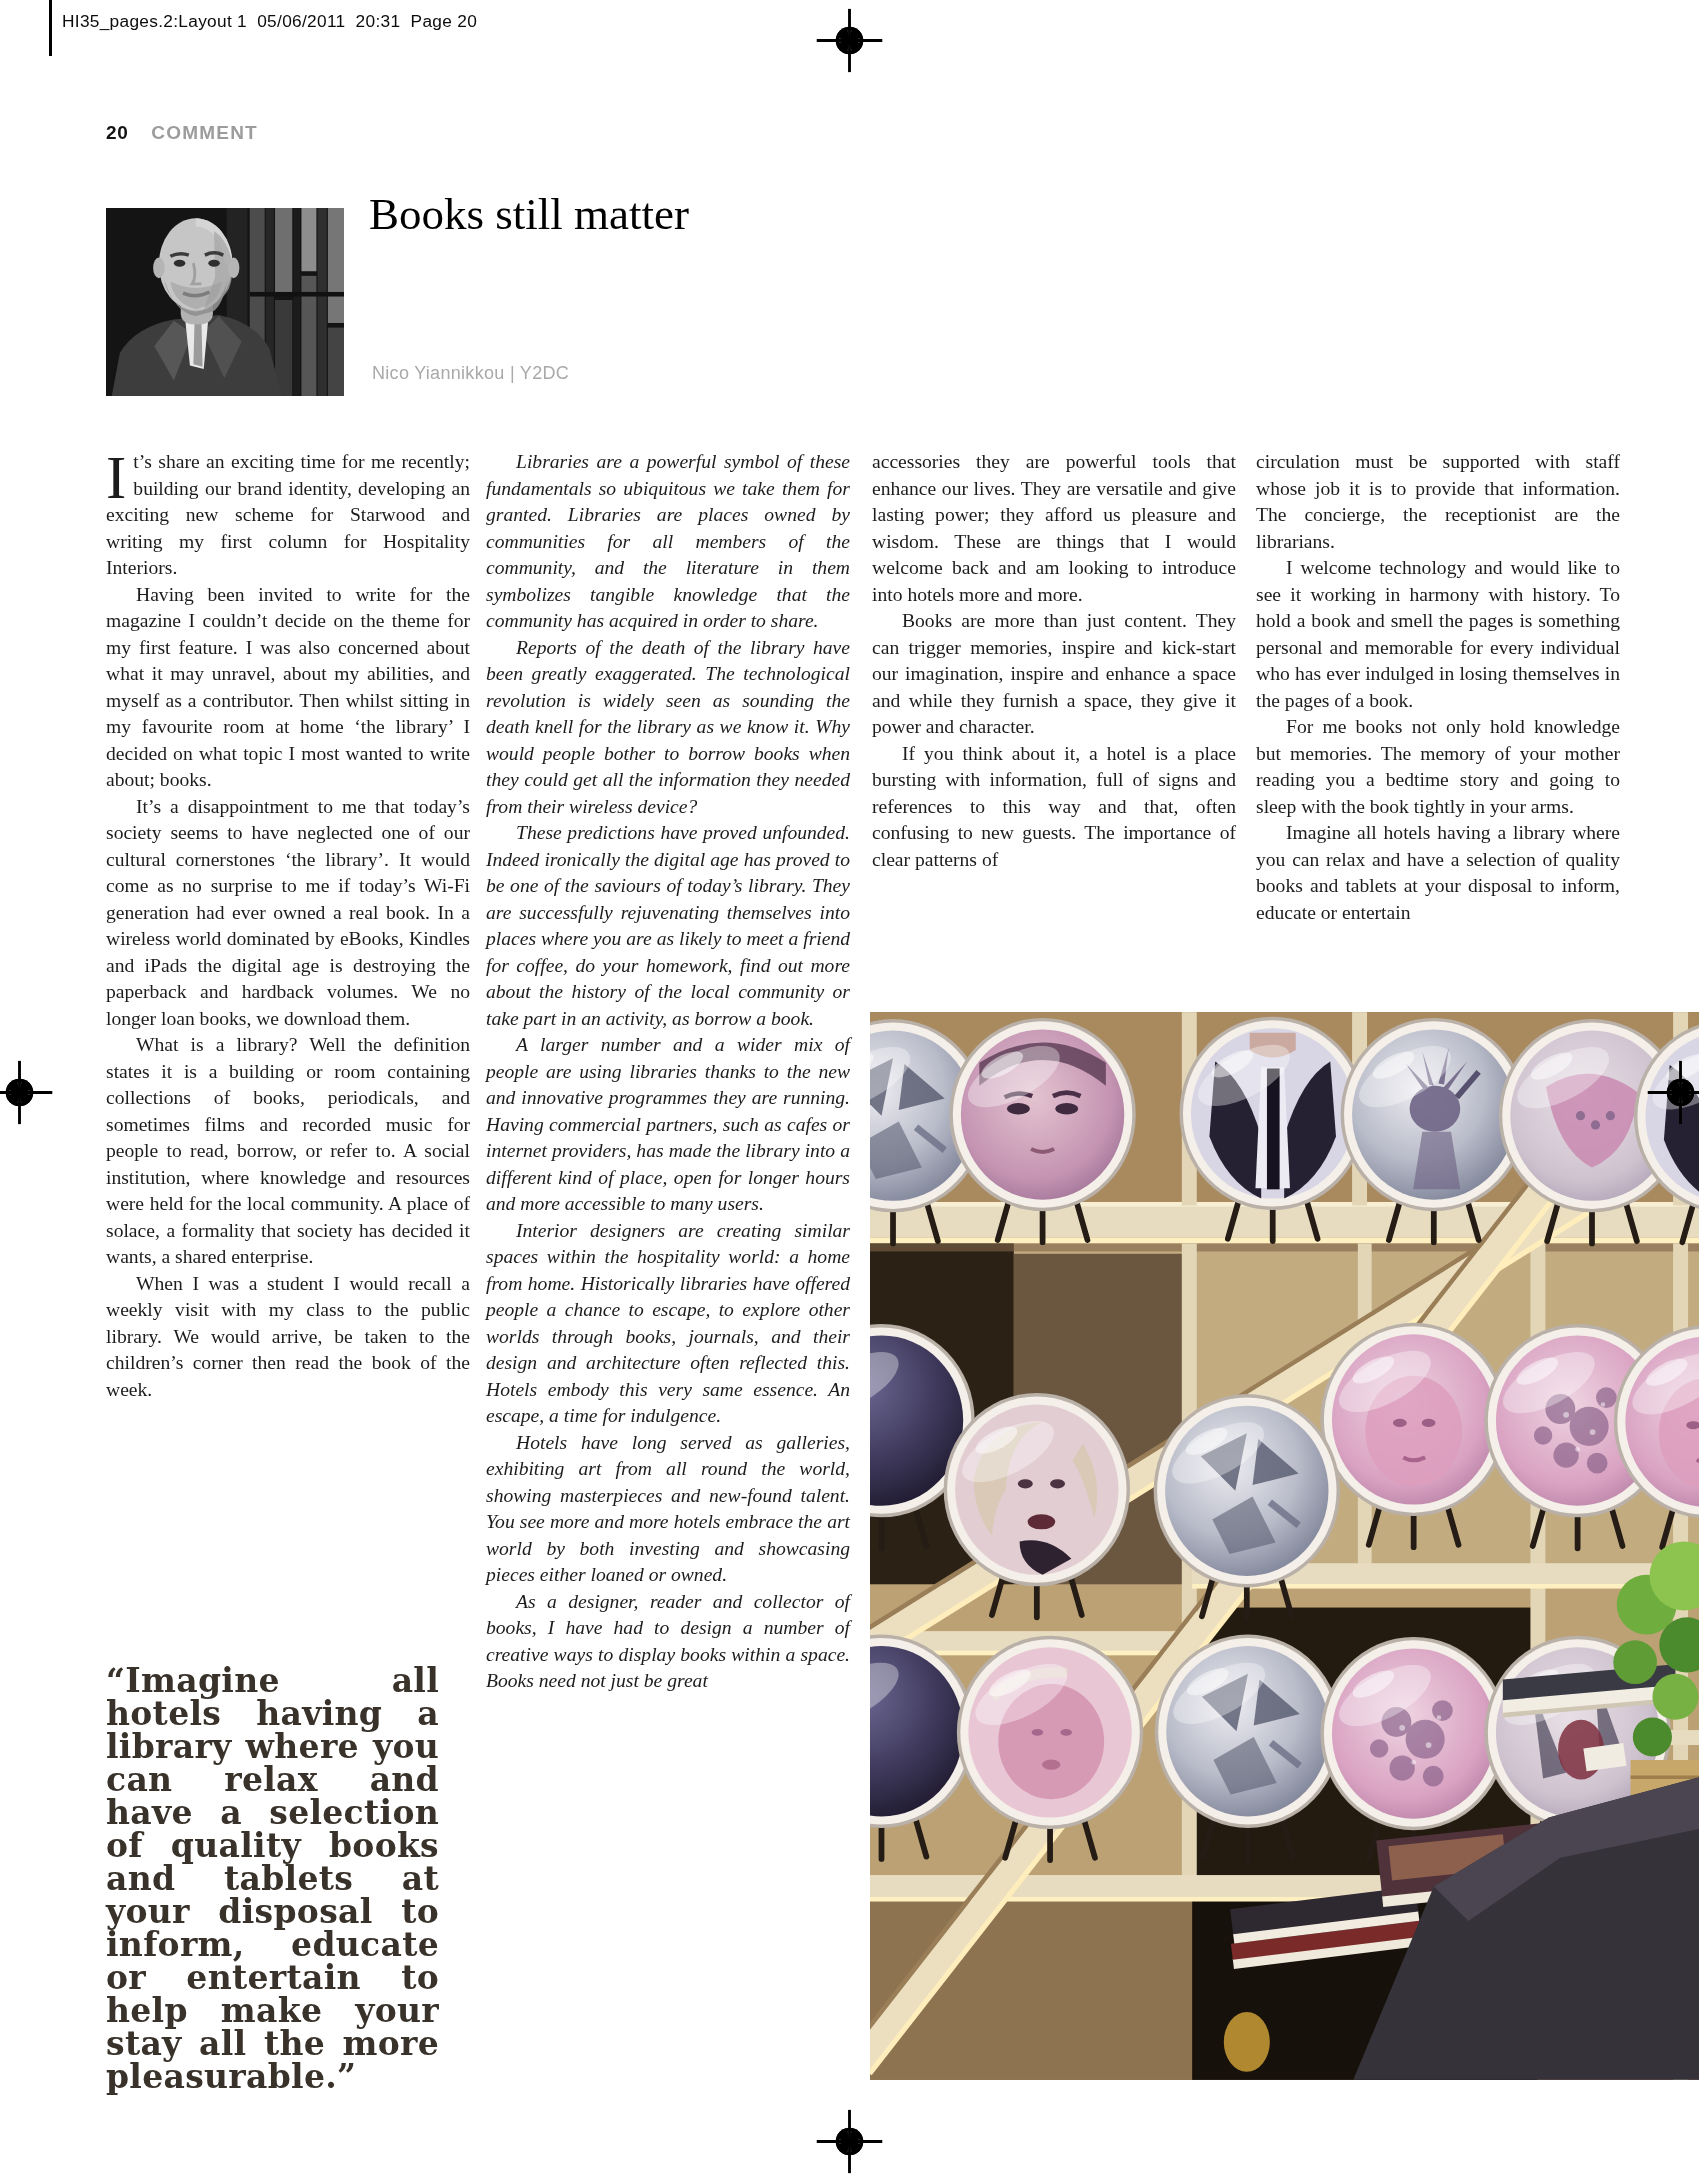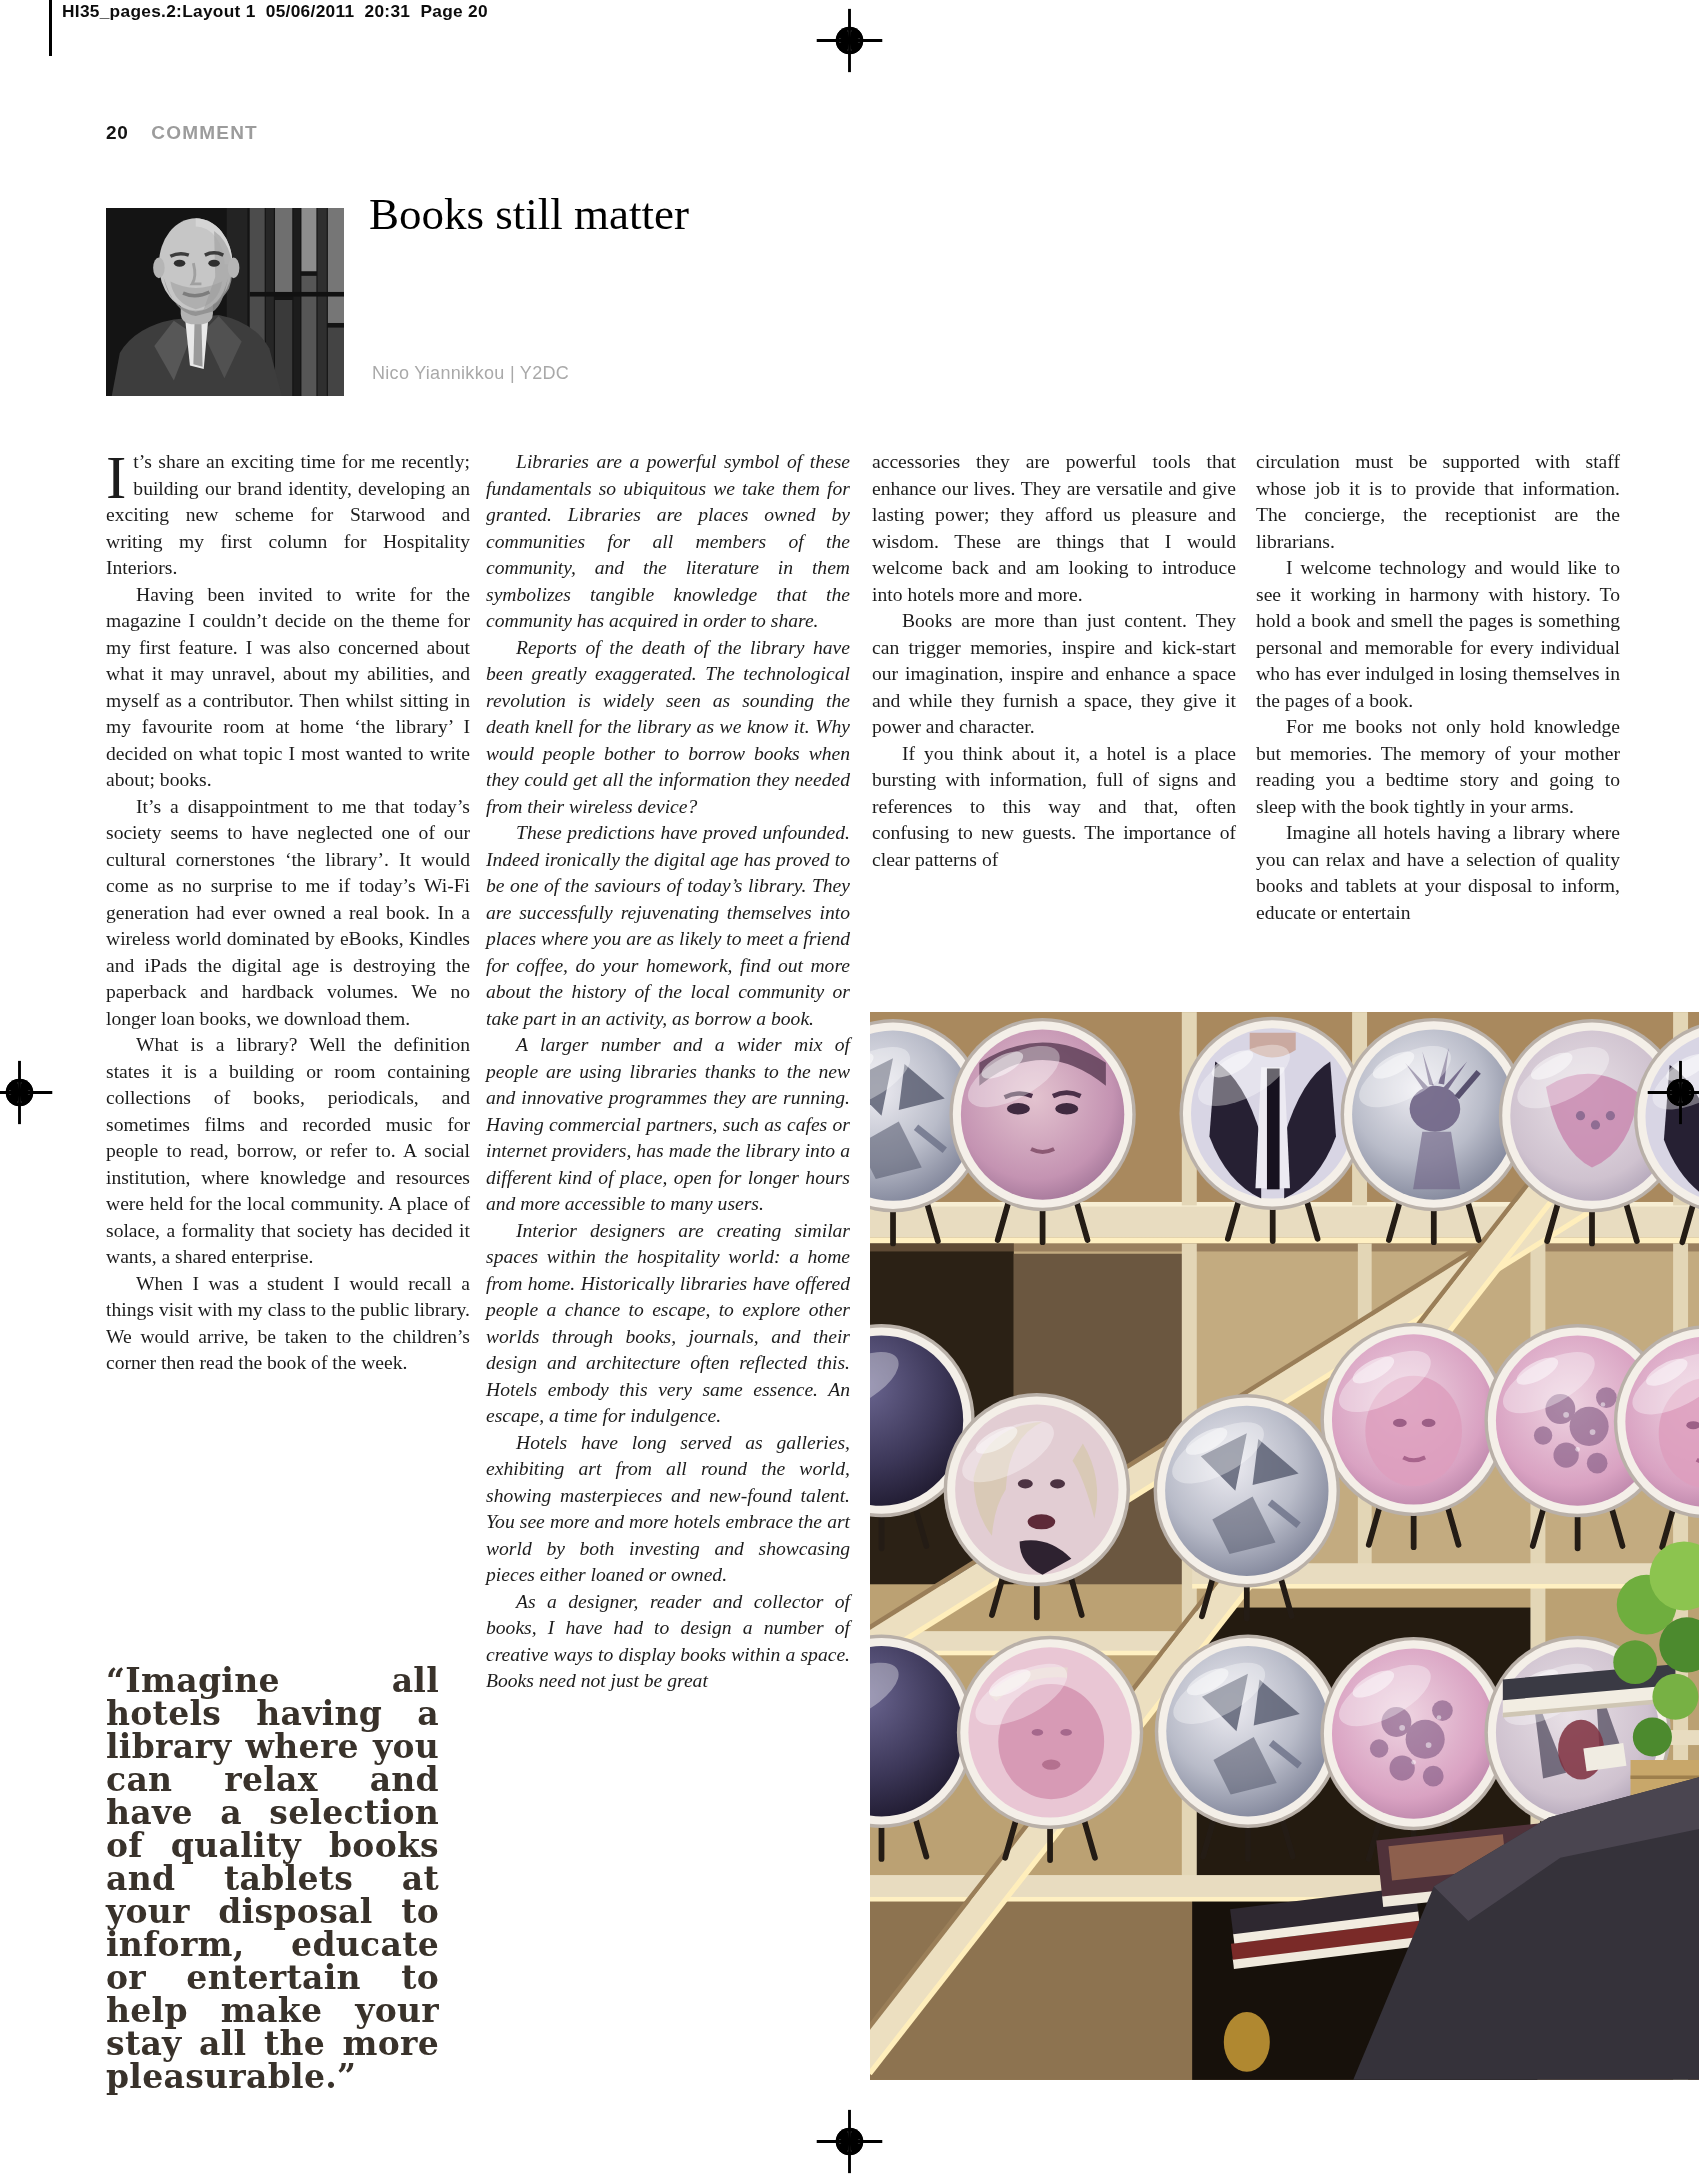--- a/index.html
+++ b/index.html
@@ -2,23 +2,23 @@
 <html style="font-size:9.2px"><head>
 <meta charset="utf-8">
 <style>
   html,body{margin:0;padding:0;background:#e9e9e9;}
   .page{
     position:relative;width:1699px;height:2183px;background:#ffffff;
     font-family:"Liberation Serif",serif;overflow:hidden;
   }
   
   .slug{
-    position:absolute;left:62px;top:1px;
+    position:absolute;left:62px;top:11px;
     font-family:"Liberation Sans",sans-serif;font-size:17.3px;color:#0c0c0c;
-    white-space:pre;letter-spacing:0.3px;font-weight:bold;
+    white-space:pre;letter-spacing:0.3px;
   }
   .slug-bar{position:absolute;left:49px;top:0;width:2.9px;height:56px;background:#000;}
   .regmark{position:absolute;width:69px;height:69px;}
   .regmark-top{left:815px;top:5.8px;}
   .regmark-left{left:-15.5px;top:1058px;}
   .regmark-right{left:1646px;top:1058px;}
   .regmark-bottom{left:815px;top:2107px;}
   
   .kicker{
     position:absolute;left:106px;top:122px;
@@ -146,21 +146,21 @@
   </div>
 
   <div class="title">Books still matter</div>
   <div class="byline">Nico Yiannikkou | Y2DC</div>
 
   <div class="col col-1">
     <p class="body-p"><span class="dropcap">I</span><span>t’s share an exciting time for me recently; building our brand identity, developing an exciting new scheme for Starwood and writing my first column for Hospitality Interiors.</span></p>
     <p class="indent">Having been invited to write for the magazine I couldn’t decide on the theme for my first feature. I was also concerned about what it may unravel, about my abilities, and myself as a contributor. Then whilst sitting in my favourite room at home ‘the library’ I decided on what topic I most wanted to write about; books.</p>
     <p class="indent">It’s a disappointment to me that today’s society seems to have neglected one of our cultural cornerstones ‘the library’. It would come as no surprise to me if today’s Wi-Fi generation had ever owned a real book. In a wireless world dominated by eBooks, Kindles and iPads the digital age is destroying the paperback and hardback volumes. We no longer loan books, we download them.</p>
     <p class="indent">What is a library? Well the definition states it is a building or room containing collections of books, periodicals, and sometimes films and recorded music for people to read, borrow, or refer to. A social institution, where knowledge and resources were held for the local community. A place of solace, a formality that society has decided it wants, a shared enterprise.</p>
-    <p class="indent">When I was a student I would recall a things visit with my class to the public library. We would arrive, be taken to the children’s corner then read the book of the week.</p>
+    <p class="indent">When I was a student I would recall a weekly visit with my class to the public library. We would arrive, be taken to the children’s corner then read the book of the week.</p>
   </div>
 
   <div class="col col-2">
     <p class="indent">Libraries are a powerful symbol of these fundamentals so ubiquitous we take them for granted. Libraries are places owned by communities for all members of the community, and the literature in them symbolizes tangible knowledge that the community has acquired in order to share.</p>
     <p class="indent">Reports of the death of the library have been greatly exaggerated. The technological revolution is widely seen as sounding the death knell for the library as we know it. Why would people bother to borrow books when they could get all the information they needed from their wireless device?</p>
     <p class="indent">These predictions have proved unfounded. Indeed ironically the digital age has proved to be one of the saviours of today’s library. They are successfully rejuvenating themselves into places where you are as likely to meet a friend for coffee, do your homework, find out more about the history of the local community or take part in an activity, as borrow a book.</p>
     <p class="indent">A larger number and a wider mix of people are using libraries thanks to the new and innovative programmes they are running. Having commercial partners, such as cafes or internet providers, has made the library into a different kind of place, open for longer hours and more accessible to many users.</p>
     <p class="indent">Interior designers are creating similar spaces within the hospitality world: a home from home. Historically libraries have offered people a chance to escape, to explore other worlds through books, journals, and their design and architecture often reflected this. Hotels embody this very same essence. An escape, a time for indulgence.</p>
     <p class="indent">Hotels have long served as galleries, exhibiting art from all round the world, showing masterpieces and new-found talent. You see more and more hotels embrace the art world by both investing and showcasing pieces either loaned or owned.</p>
     <p class="indent">As a designer, reader and collector of books, I have had to design a number of creative ways to display books within a space. Books need not just be great</p>

